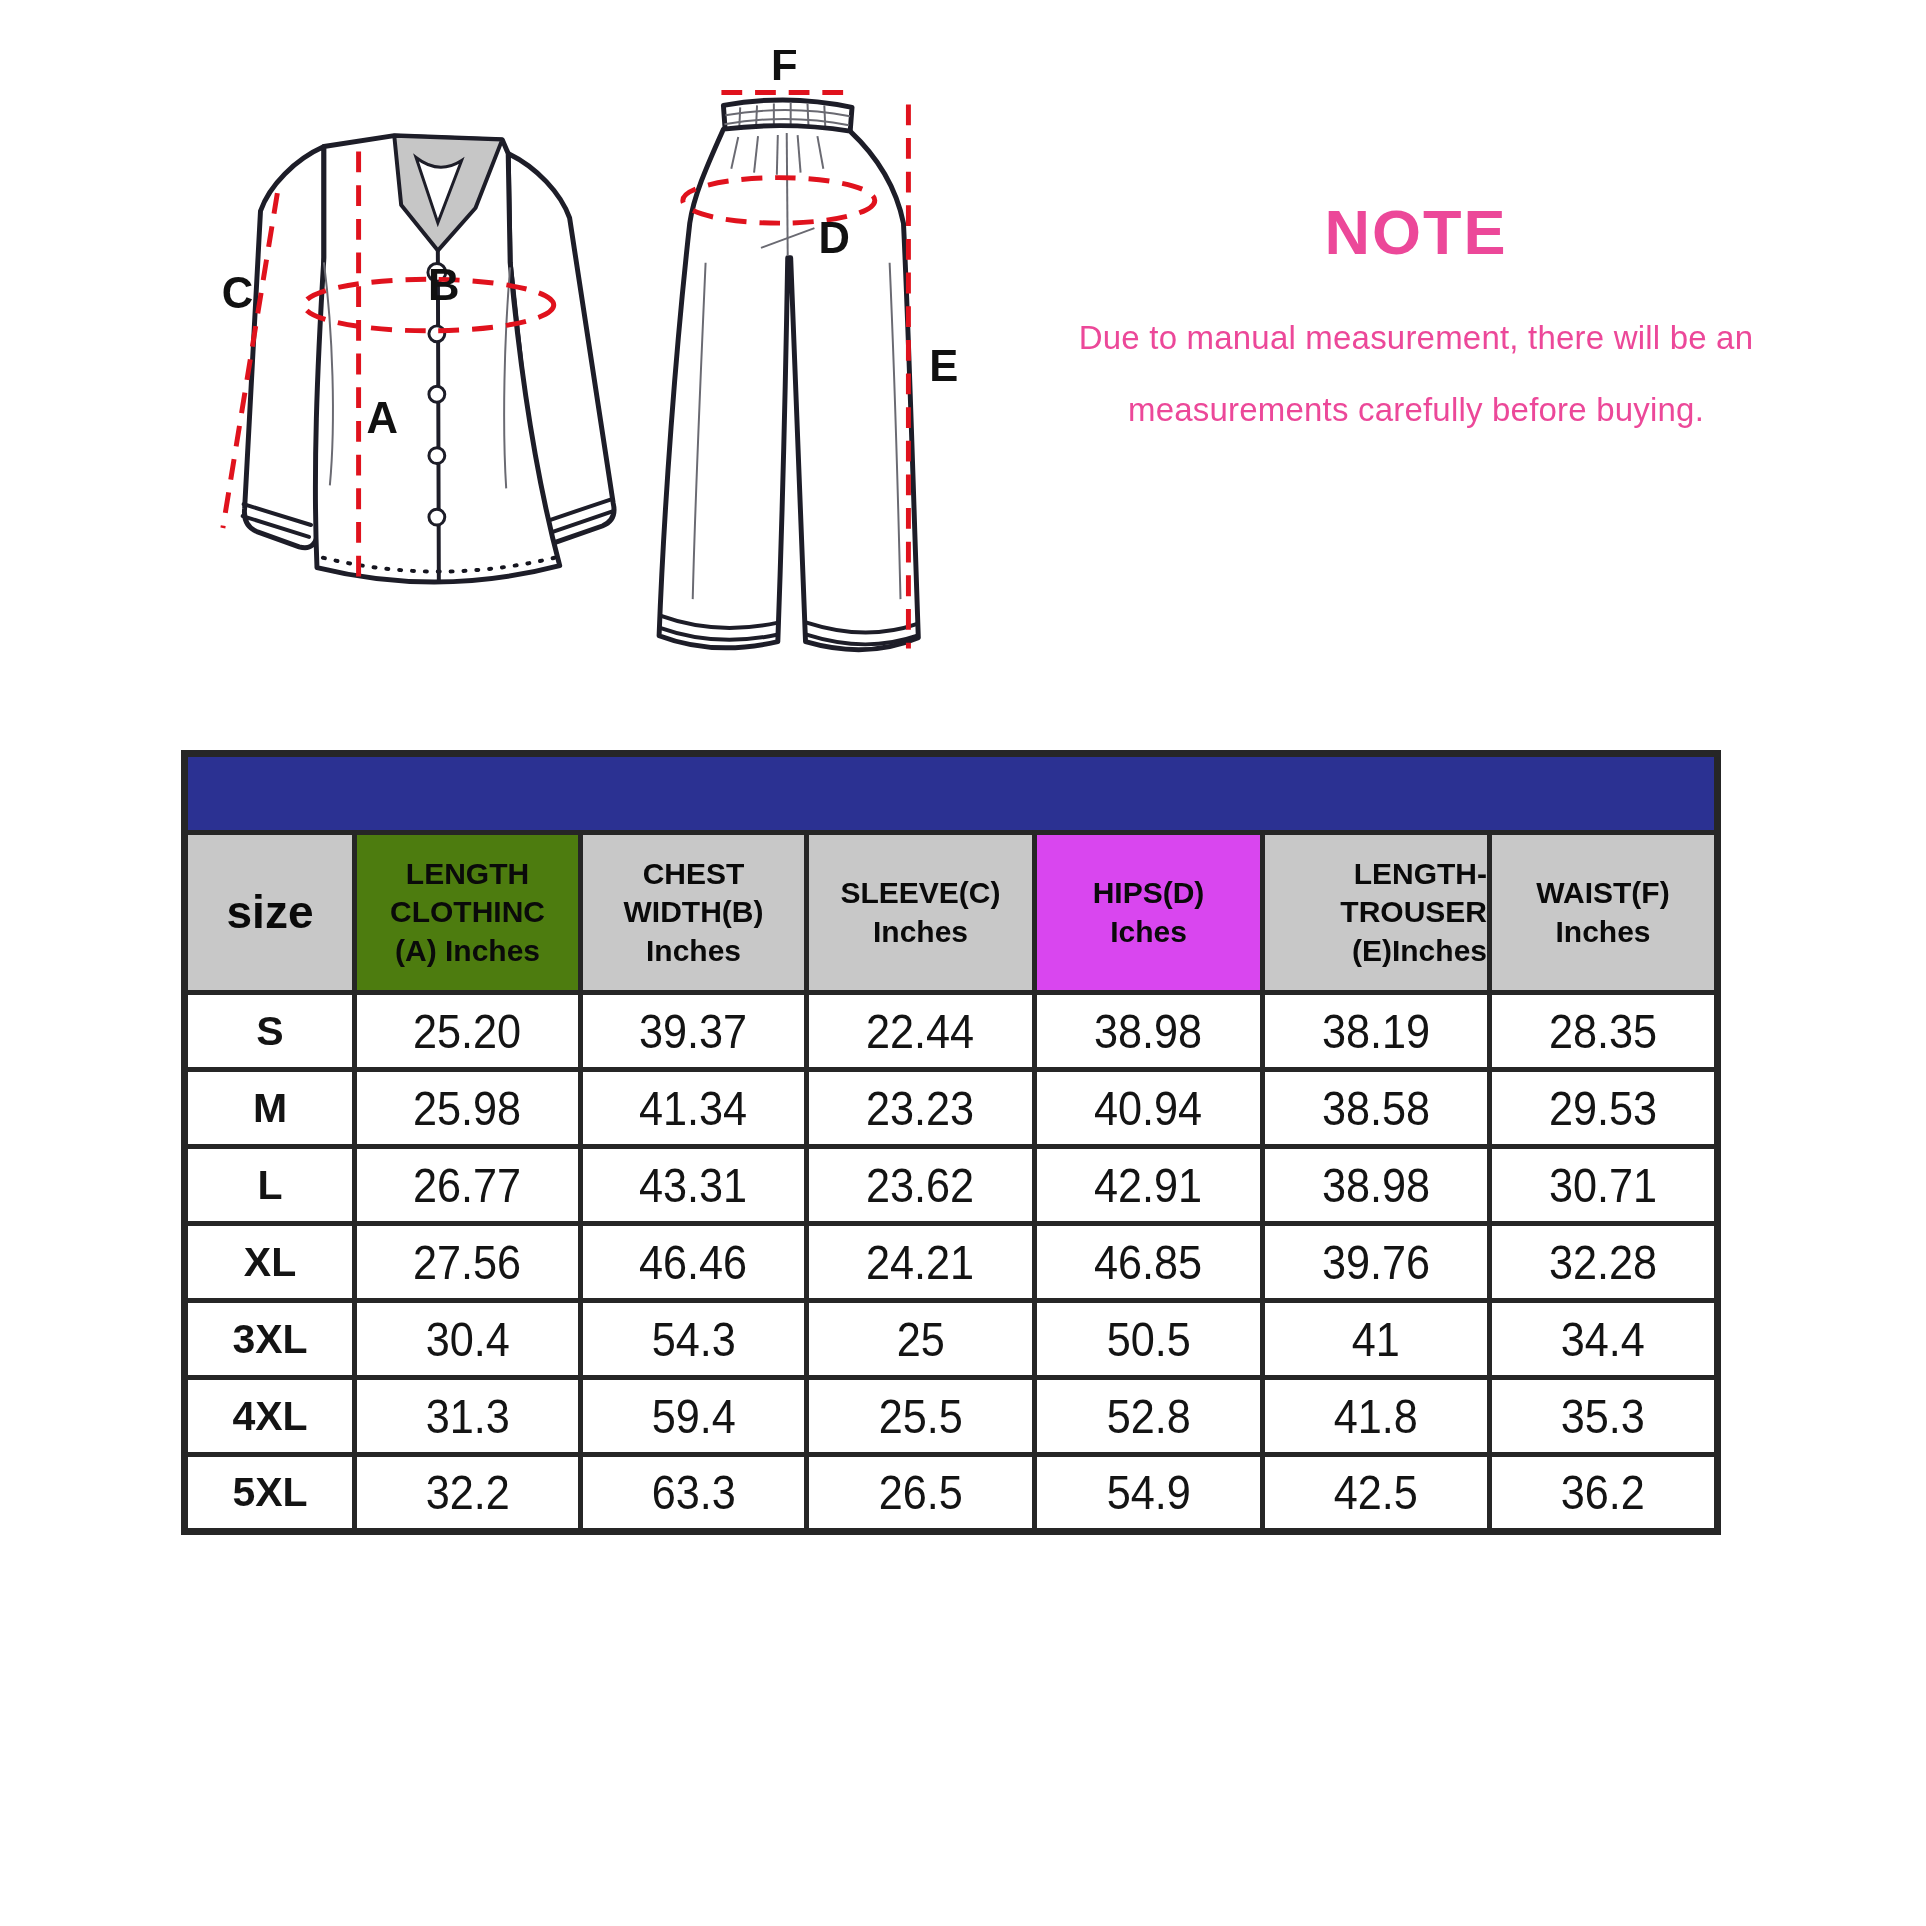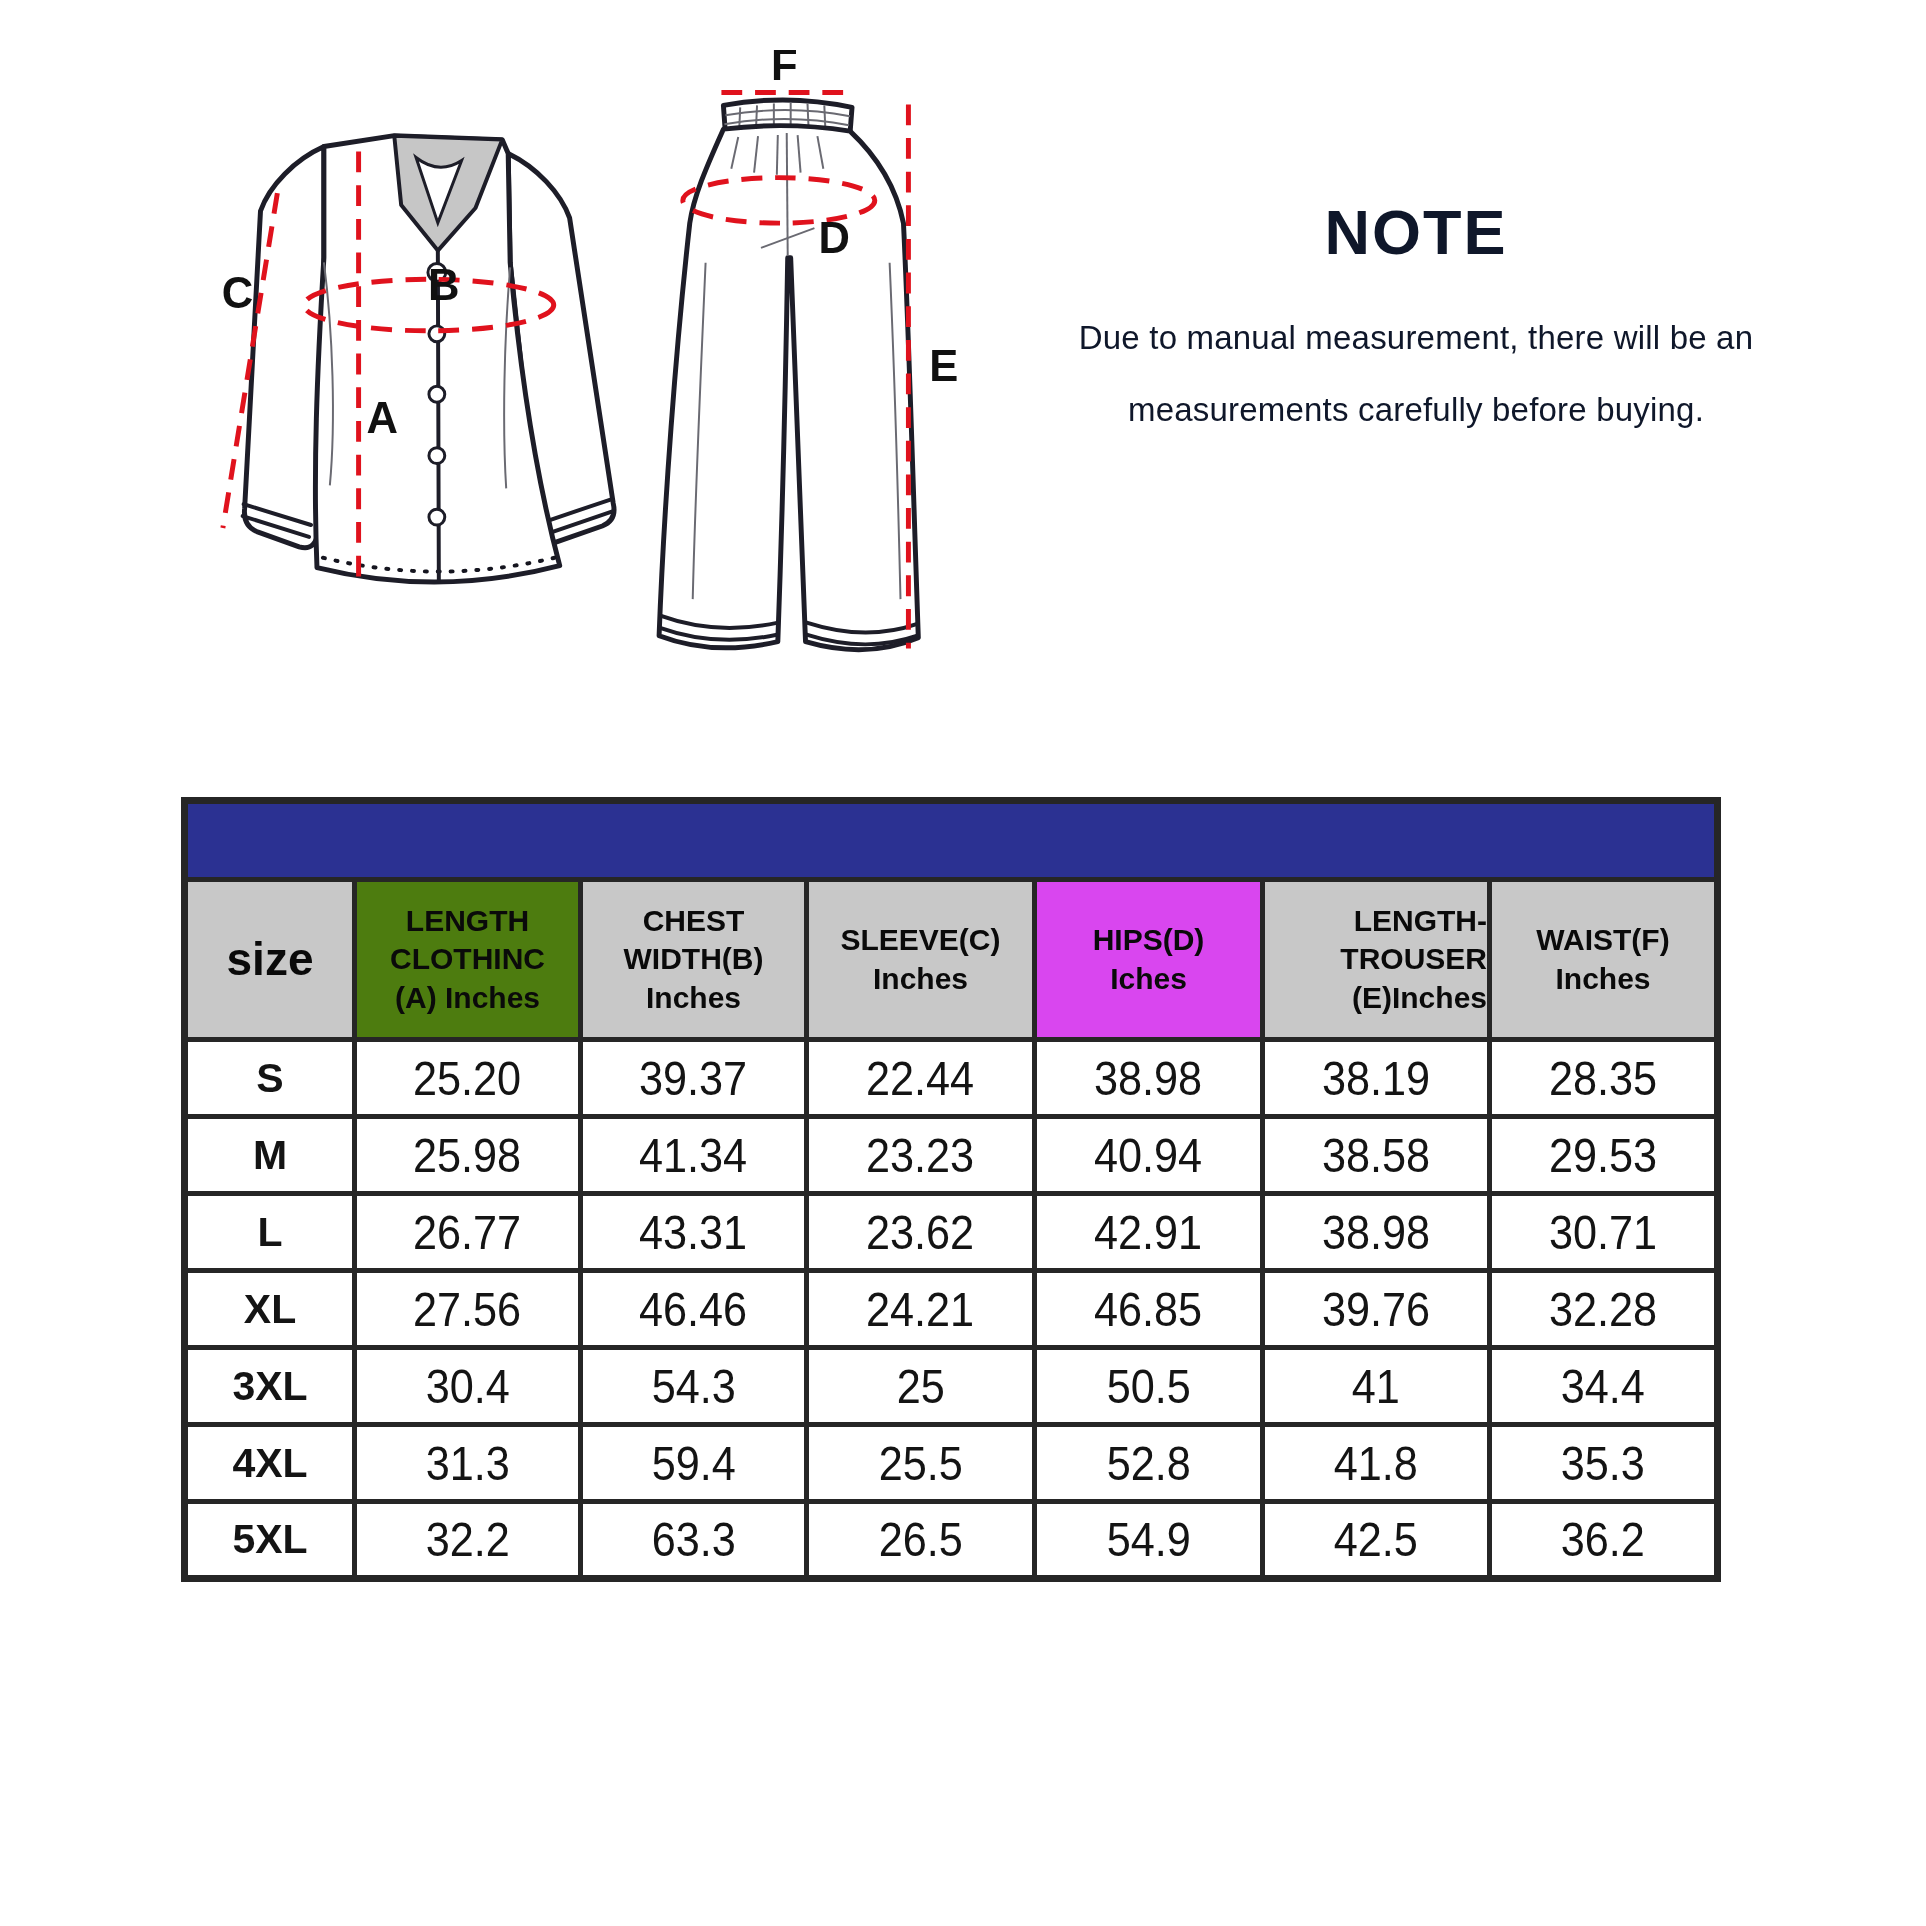--- a/index.html
+++ b/index.html
@@ -13,29 +13,29 @@
   .trouser-svg { left:644px; top:50px;  width:327px; height:653px; }
   .outline { fill:#ffffff; stroke:#1d1d28; stroke-width:5; stroke-linejoin:round; }
   .line    { fill:none;   stroke:#1d1d28; stroke-width:4; stroke-linecap:round; }
   .thin    { fill:none;   stroke:#6a6a72; stroke-width:2; }
   .collar  { fill:#c6c6c6; stroke:#1d1d28; stroke-width:4; stroke-linejoin:round; }
   .red-dash{ fill:none; stroke:var(--accent); stroke-width:5; stroke-dasharray:21 13; }
   .dotted  { fill:none; stroke:#15151f; stroke-width:4; stroke-dasharray:2 11; stroke-linecap:round; }
   .dim-label { font-family:"Liberation Sans", sans-serif; font-weight:bold; font-size:44px; fill:#111; }
 
   
-  .note { position:absolute; left:1040px; top:196px; width:752px; text-align:center; color:#0f172a; }
+  .note { position:absolute; left:1040px; top:196px; width:752px; text-align:center; color:#ec4899; }
   .note-title { font-size:63px; font-weight:bold; letter-spacing:2px; margin-bottom:34px; }
   .note-line  { font-size:33px; font-weight:normal; line-height:72px; letter-spacing:0.2px; }
 
   
   .size-table { position:absolute; left:181px; top:750px; width:1532px;
                 border-collapse:collapse; table-layout:fixed; background:#fff; }
   .size-table, .size-table td, .size-table th { border:5px solid var(--ink); }
-  .size-table { border-width:7px;margin-top:47px; }
+  .size-table { border-width:7px; }
   .title-row td { height:79px; padding:0; }
   .header-row th { height:160px; font-size:30px; font-weight:bold; line-height:1.28;
                    white-space:pre-line; text-align:center; vertical-align:middle; color:#0a0a0a; }
   .header-row th.size-head { font-size:46px; }
   .size-table tbody td { height:77px; text-align:center; vertical-align:middle; color:#141414; }
   .size-cell { font-size:41px; font-weight:bold; }
   .value-cell { font-size:48px; font-weight:normal; }
   .cond { display:inline-block; transform:scaleX(0.9); transform-origin:center; }
 </style>
 </head>

